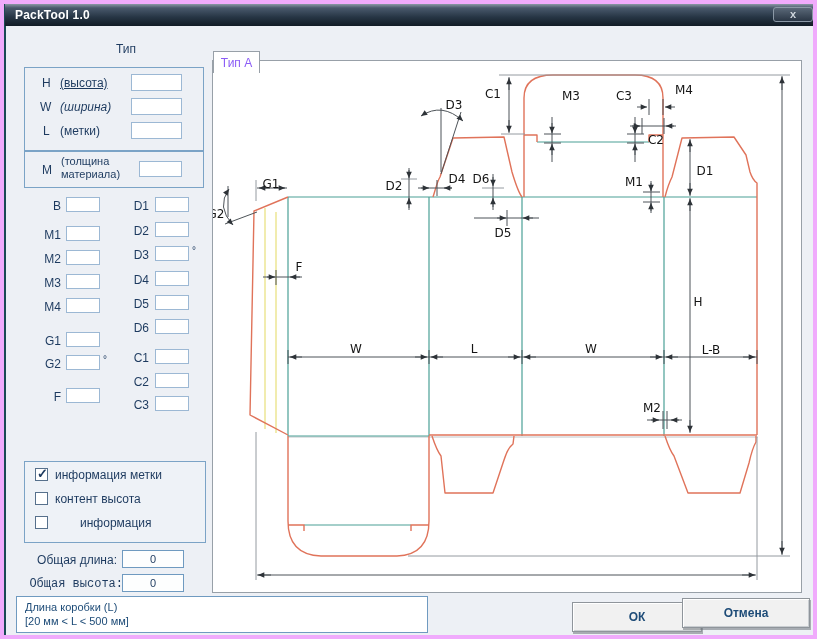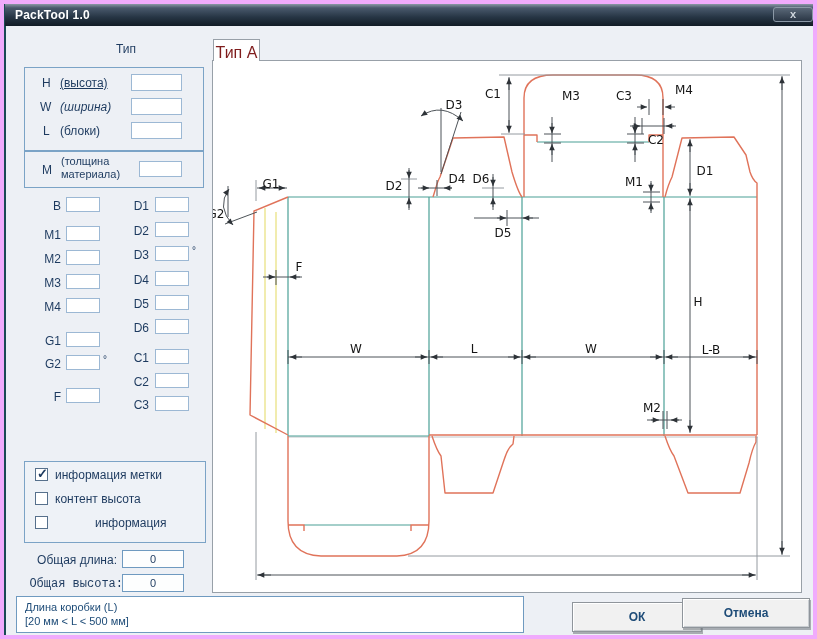--- a/index.html
+++ b/index.html
@@ -21,21 +21,21 @@
   input.txt{position:absolute;border:1px solid #9cb8d4;background:#fff;font-size:11px;
     color:#1d3a5f;padding:0 2px;outline:none;}
   input.tot{border:1px solid #6f9ac0;text-align:center;background:#fdfefe;}
   .deg{position:absolute;font-size:10px;color:#1d3a5f;}
   
   .cb{position:absolute;width:13px;height:13px;background:#fff;border:1px solid #56708c;}
   .cb.on::after{content:"✓";position:absolute;top:-3px;left:1px;color:#1d3a5f;
     font-size:13px;font-weight:bold;}
   
   #tab{position:absolute;background:#fff;border:1px solid #98a0a8;border-bottom:none;
-    text-align:center;font-size:16px;color:#7f1d1d;padding-top:4px;z-index:3;}
+    text-align:center;font-size:12px;color:#8b5cf6;padding-top:4px;z-index:3;margin-top:12px;}
   #canvas{position:absolute;background:#fff;border:1px solid #98a0a8;}
   
   #statusbox{position:absolute;background:#fff;border:1px solid #6f9ac0;font-size:11px;
     color:#1d4b77;padding:3px 8px;line-height:14px;}
   .btn{position:absolute;background:#f1f1f1;border:1px solid #8f959b;color:#1d4b77;
     font-size:12px;font-weight:bold;text-align:center;
     box-shadow:inset 1px 1px 0 #ffffff,inset -1px -1px 0 #c9cdd1,1px 2px 0 rgba(110,116,122,.55);}
   
   #diag{position:absolute;left:209px;top:57px;}
   #diag text{font-family:"DejaVu Sans",sans-serif;font-size:12px;fill:#151515;}
@@ -55,21 +55,21 @@
   <div id="tab" style="left:209px;top:35px;width:47px;height:22px;">Тип A</div>
 
   <div class="gbox" style="left:20px;top:63px;width:180px;height:84px;"></div>
   <span class="lbl" style="left:38px;top:72px;">H</span>
   <span class="lbl" style="left:56px;top:72px;text-decoration:underline;">(высота)</span>
   <input class="txt" style="left: 127px; top: 70px; width: 51px; height: 17px;">
   <span class="lbl" style="left:36px;top:96px;">W</span>
   <span class="lbl" style="left:56px;top:96px;font-style:italic;">(ширина)</span>
   <input class="txt" style="left: 127px; top: 94px; width: 51px; height: 17px;">
   <span class="lbl" style="left:39px;top:120px;">L</span>
-  <span class="lbl" style="left:56px;top:120px;">(блоки)</span>
+  <span class="lbl" style="left:56px;top:120px;">(метки)</span>
   <input class="txt" style="left: 127px; top: 118px; width: 51px; height: 17px;">
 
   <div class="gbox" style="left:20px;top:147px;width:180px;height:37px;"></div>
   <span class="lbl" style="left:38px;top:159px;">M</span>
   <span class="lbl" style="left:57px;top:151px;font-size:11px;">(толщина</span>
   <span class="lbl" style="left:57px;top:164px;font-size:11px;">материала)</span>
   <input class="txt" style="left: 135px; top: 157px; width: 43px; height: 16px;">
 
   <span class="lbl lblr" style="left:25px;top:195px;width:32px;">B</span>
   <input class="txt" style="left: 62px; top: 193px; width: 34px; height: 15px;">
@@ -108,28 +108,28 @@
   <input class="txt" style="left: 151px; top: 369px; width: 34px; height: 15px;">
   <span class="lbl lblr" style="left:113px;top:394px;width:32px;">C3</span>
   <input class="txt" style="left: 151px; top: 392px; width: 34px; height: 15px;">
 
   <div class="gbox" style="left:20px;top:457px;width:182px;height:82px;background:#eef2f7;"></div>
   <div class="cb on" style="left:31px;top:464px;"></div>
   <span class="lbl" style="left:51px;top:464px;">информация метки</span>
   <div class="cb" style="left:31px;top:488px;"></div>
   <span class="lbl" style="left:51px;top:488px;">контент высота</span>
   <div class="cb" style="left:31px;top:512px;"></div>
-  <span class="lbl" style="left:51px;top:512px;padding-left:40px;">информация</span>
+  <span class="lbl" style="left:36px;top:512px;padding-left:40px;">информация</span>
 
   <span class="lbl lblr" style="left:13px;top:549px;width:100px;">Общая длина:</span>
   <input class="txt tot" style="left: 118px; top: 546px; width: 62px; height: 18px;" value="0">
   <span class="lbl lblr" style="left:19px;top:573px;width:100px;font-family:Liberation Mono, monospace;">Общая высота:</span>
   <input class="txt tot" style="left: 118px; top: 570px; width: 62px; height: 18px;" value="0">
 
-  <div id="statusbox" style="left:12px;top:592px;width:508px;height:37px;">
+  <div id="statusbox" style="left:12px;top:592px;width:412px;height:37px;">
     <div>Длина коробки (L)</div>
     <div>[20 мм &lt; L &lt; 500 мм]</div>
   </div>
   <div class="btn" style="left:540px;top:598px;width:130px;height:30px;line-height:28px;margin-left:28px;">ОК</div>
   <div class="btn" style="left:678px;top:594px;width:128px;height:30px;line-height:28px;">Отмена</div>
 
   <div id="canvas" style="left:208px;top:56px;width:590px;height:533px;"></div>
   <svg id="diag" width="588" height="531" viewBox="209 57 588 531">
     <defs>
       <marker id="ah" viewBox="0 0 10 10" refX="9" refY="5" markerWidth="9" markerHeight="7" orient="auto-start-reverse">

